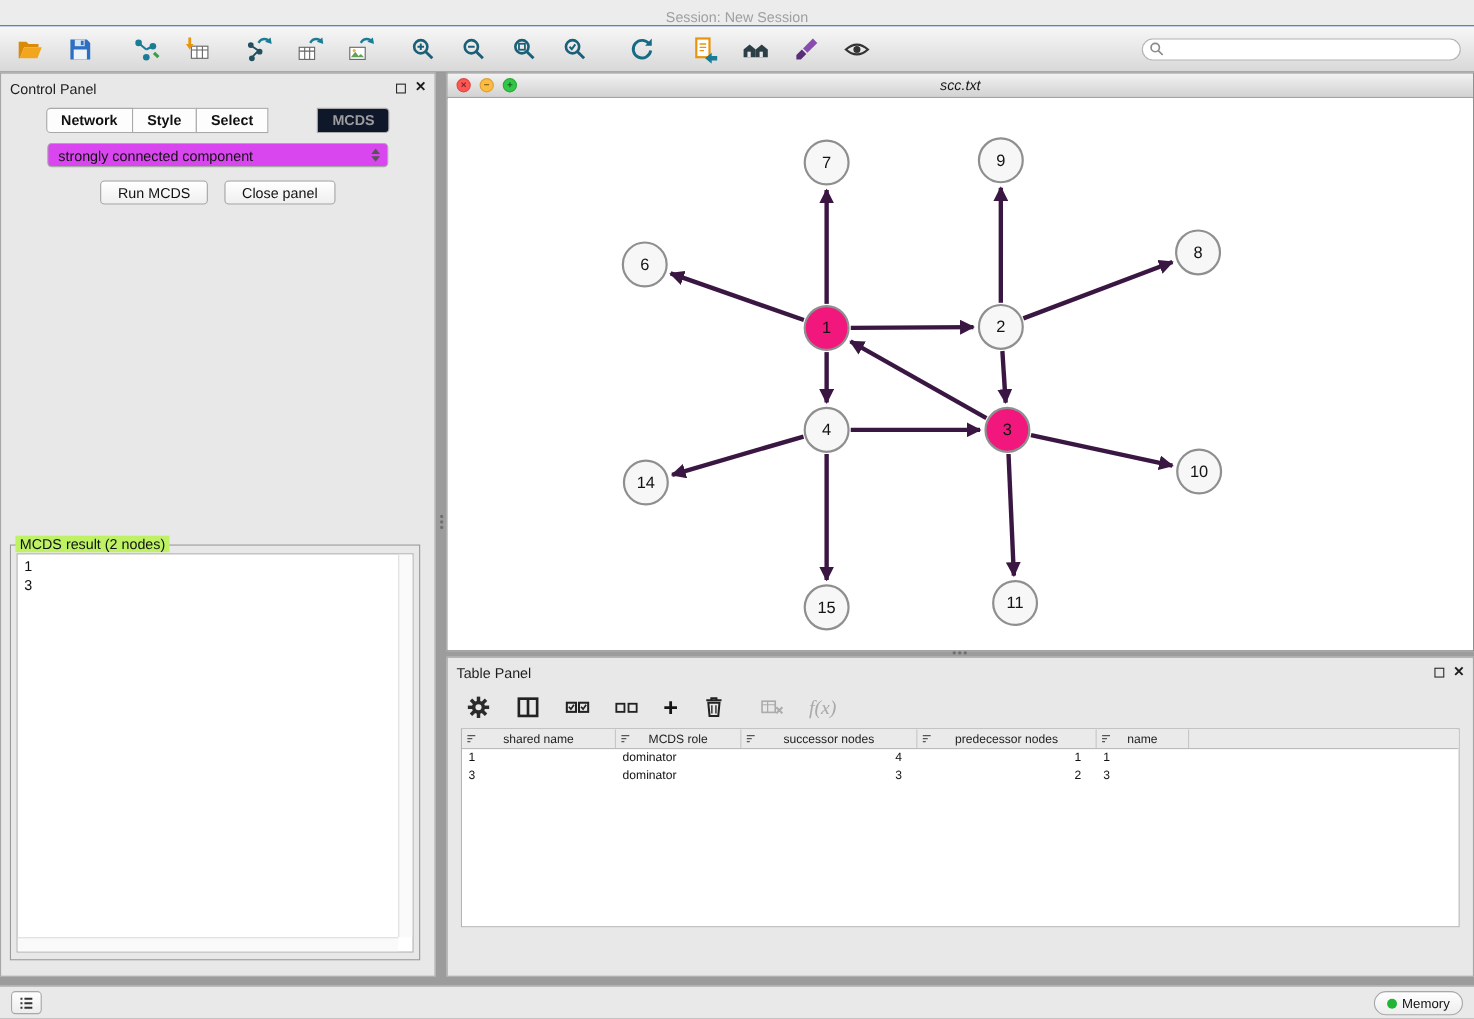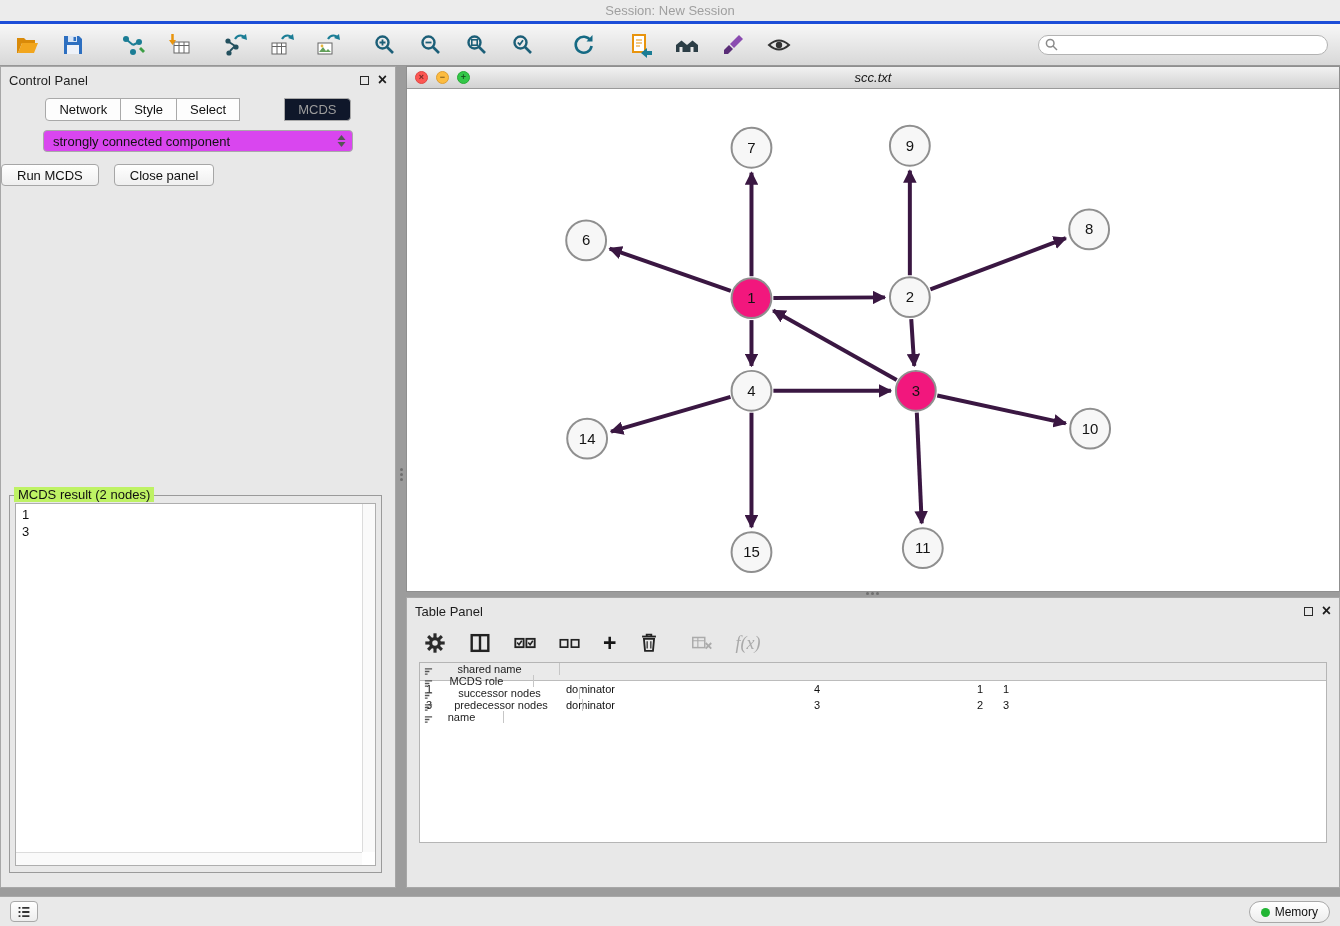--- a/index.html
+++ b/index.html
@@ -1,20 +1,20 @@
 <!DOCTYPE html>
 <html><head>
 <meta charset="utf-8">
 <style>
   * { margin:0; padding:0; box-sizing:border-box; }
   body { font-family:"Liberation Sans", sans-serif; }
   .app { position:relative; width:1340px; height:926px; background:#9c9c9c; overflow:hidden; font-family:"Liberation Sans", sans-serif; }
 
   
-  .titlebar { position:absolute; top:0; left:0; right:0; height:24px; background:#ececec; border-bottom:3px solid #1d4ed8; display:flex; align-items:center; justify-content:center; }
+  .titlebar { position:absolute; top:0; left:0; right:0; height:24px; background:#ececec; border-bottom:1px solid #1d4ed8; display:flex; align-items:flex-end; justify-content:center; }
   .titlebar-text { font-size:13px; color:#9f9f9f; }
 
   
   .toolbar { position:absolute; top:24px; left:0; right:0; height:42px; background:linear-gradient(#f7f7f7,#d8d8d8); border-bottom:1px solid #979797; display:flex; align-items:center; }
   .tb-group { display:flex; align-items:center; gap:16px; }
   .tb-g1 { margin-left:12px; }
   .tb-g2 { margin-left:30px; }
   .tb-g3 { margin-left:26px; }
   .tb-g4 { margin-left:28px; }
   .tb-g5 { margin-left:30px; }
@@ -28,28 +28,28 @@
   
   .panel-header { height:26px; display:flex; align-items:center; padding:0 8px; }
   .panel-title { font-size:13px; color:#1d1d1d; }
   .panel-controls { margin-left:auto; display:flex; align-items:center; gap:9px; }
   .float-ic { width:9px; height:9px; border:1.5px solid #2a2a2a; display:inline-block; }
   .close-ic { font-size:16px; font-weight:bold; color:#1c1c1c; line-height:12px; }
 
   
   .control-panel { position:absolute; left:0; top:66px; width:396px; height:822px; background:#e8e8e8; border:1px solid #a7a7a7; }
   .cp-tabs { display:flex; justify-content:center; margin-top:5px; }
-  .cp-tab { font-size:13px; padding:3px 13px; background:#fdfdfd; border:1px solid #a9a9a9; margin-left:-1px; color:#111; }
+  .cp-tab { font-size:13px; padding:3px 13px; background:#fdfdfd; border:1px solid #a9a9a9; margin-left:-1px; color:#111;font-weight:bold; }
   .cp-tab:first-child { border-radius:4px 0 0 4px; margin-left:0; }
   .cp-tab:last-child { border-radius:0 4px 4px 0; }
   .cp-tab.active { background:#0f172a; color:#9c9c9c;margin-left:44px; }
   .opt-label { text-align:center; font-size:13px; color:#111; margin-top:20px; }
   .dropdown { position:relative; margin:9px auto 0; width:310px; height:22px; background:#d946ef; border:1px solid #a9a9a9; border-radius:4px; font-size:13px; display:flex; align-items:center; padding:0 24px 0 9px; color:#111; }
   .dropdown .stepper { position:absolute; right:3px; top:2px; width:15px; height:16px; display:flex; align-items:center; justify-content:center; }
-  .btn-row { display:flex; justify-content:flex-start; gap:15px; margin-top:12px; }
+  .btn-row { display:flex; justify-content:center; gap:15px; margin-top:12px; }
   .aq-btn { font-family:"Liberation Sans",sans-serif; font-size:13px; color:#111; height:22px; padding:0 15px; background:linear-gradient(#ffffff,#efefef); border:1px solid #a6a6a6; border-radius:4px; }
   .result-group { position:absolute; left:8px; right:13px; top:428px; height:378px; border:1px solid #9a9a9a; }
   .result-legend { position:absolute; top:-9px; left:4px; background:#bef264; padding:0 4px; font-size:13px; color:#111; }
   .result-box { position:absolute; left:5px; right:5px; top:7px; bottom:6px; background:#fff; border:1px solid #aeaeae; overflow:hidden; }
   .result-lines { position:absolute; left:0; top:0; right:14px; bottom:14px; padding:2px 0 0 6px; font-size:13px; line-height:17px; color:#111; }
   .vtrack { position:absolute; right:0; top:0; bottom:13px; width:13px; background:#fafafa; border-left:1px solid #dcdcdc; }
   .htrack { position:absolute; left:0; right:13px; bottom:0; height:13px; background:#fafafa; border-top:1px solid #dcdcdc; }
 
   
   .network-window { position:absolute; left:406px; top:66px; width:934px; height:526px; background:#fff; border:1px solid #8f8f8f; }
@@ -64,21 +64,21 @@
   .nw-canvas svg { width:100%; height:100%; }
 
   
   .table-panel { position:absolute; left:406px; top:597px; width:934px; height:291px; background:#e8e8e8; border:1px solid #a7a7a7; }
   .tp-toolbar { height:38px; display:flex; align-items:center; gap:21px; padding-left:16px; }
   .tp-ic { display:flex; align-items:center; justify-content:center; height:26px; }
   .plus-ic { font-size:23px; font-weight:bold; color:#161616; line-height:23px; }
   .fx-ic { font-family:"Liberation Serif", serif; font-style:italic; font-size:18px; color:#a9a9a9; }
   .gray-gap { margin-left:8px; }
   .table-wrap { position:absolute; left:12px; right:12px; top:64px; bottom:44px; background:#fff; border:1px solid #b5b5b5; overflow:hidden; }
-  .thead { display:flex; height:18px; background:#eaeaea; border-bottom:1px solid #bcbcbc;flex-direction:column; }
+  .thead { display:flex; height:18px; background:#eaeaea; border-bottom:1px solid #bcbcbc; }
   .th { position:relative; display:flex; align-items:center; justify-content:center; font-size:11px; color:#222; border-right:1px solid #c6c6c6; flex:0 0 auto; }
   .th .sort-ic { position:absolute; left:4px; top:4px; }
   .tr { display:flex; height:16px; }
   .td { font-size:11px; color:#111; flex:0 0 auto; padding-top:2px; }
   .tp-tabs { position:absolute; bottom:3px; left:0; right:0; display:flex; justify-content:center; }
   .tp-tab { font-size:13px; padding:3px 12px; background:#fbfbfb; border:1px solid #a8a8a8; margin-left:-1px; color:#111; }
   .tp-tab:first-child { border-radius:4px 0 0 4px; margin-left:0; }
   .tp-tab:last-child { border-radius:0 4px 4px 0; }
   .tp-tab.active { background:#cdcdcd; color:#929292; }
 

